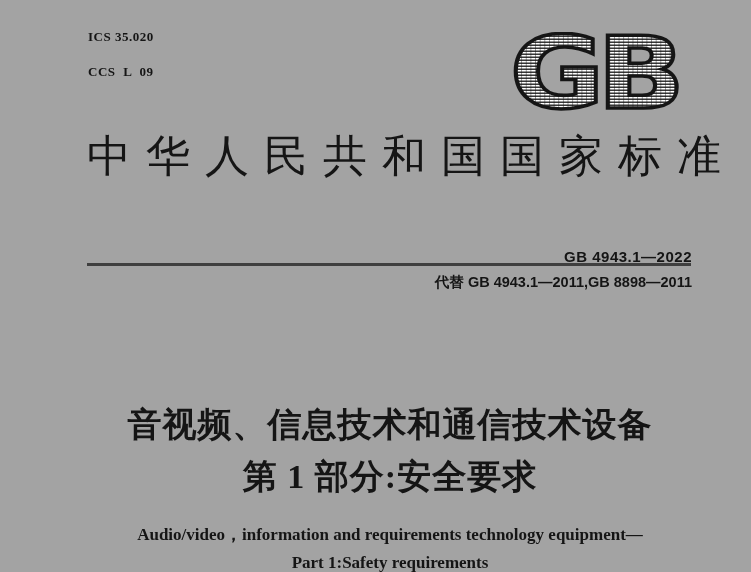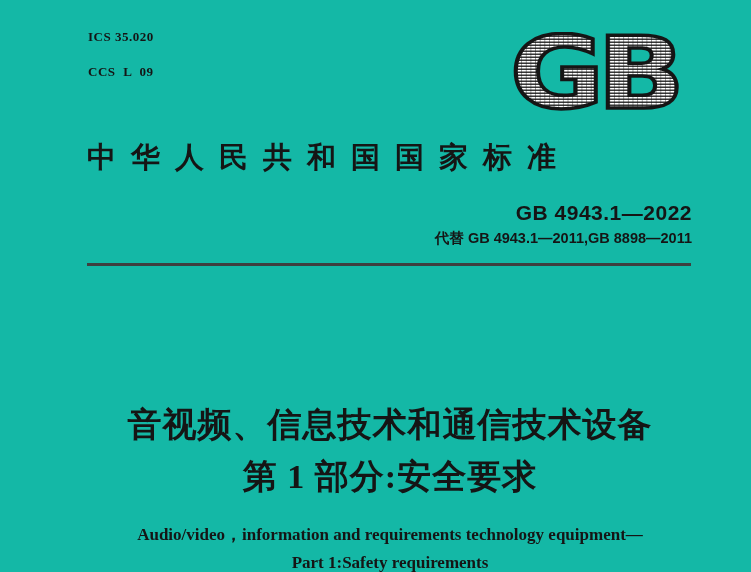--- a/index.html
+++ b/index.html
@@ -11,21 +11,21 @@
     width: 751px;
     height: 572px;
     position: relative;
     overflow: hidden;
     font-family: "Liberation Serif", "DejaVu Serif", serif;
     color: #151515;
   }
   .page {
     position: absolute;
     inset: 0;
-    background: #14b8a6;
+    background: #a3a3a3;
   }
   
   .ics-block {
     position: absolute;
     left: 88px;
     top: 29px;
     font-family: "Liberation Serif", "DejaVu Serif", serif;
     font-weight: bold;
     font-size: 13px;
     line-height: 15px;
@@ -42,39 +42,40 @@
     height: 86px;
   }
 
   
   .nat-heading {
     position: absolute;
     left: 87px;
     top: 134px;
     white-space: nowrap;
     font-family: "Liberation Serif", "DejaVu Serif", serif;
-    font-weight: bold;
-    font-size: 29px;
+    font-weight: normal;
+    font-size: 44px;
     line-height: 46px;
     letter-spacing: 15px;
   }
 
   
   .number-block {
     position: absolute;
     right: 59px;
     top: 200px;
     text-align: right;
     font-family: "Liberation Sans", "DejaVu Sans", sans-serif;
   }
   .std-number {
     font-weight: bold;
-    font-size: 21px;
+    font-size: 15px;
     line-height: 26px;
     letter-spacing: 0.5px;
+    margin-top: 44px;
   }
   .replaces {
     margin-top: 3px;
     font-weight: bold;
     font-size: 14.5px;
     line-height: 18px;
     text-align: right;
   }
 
   

